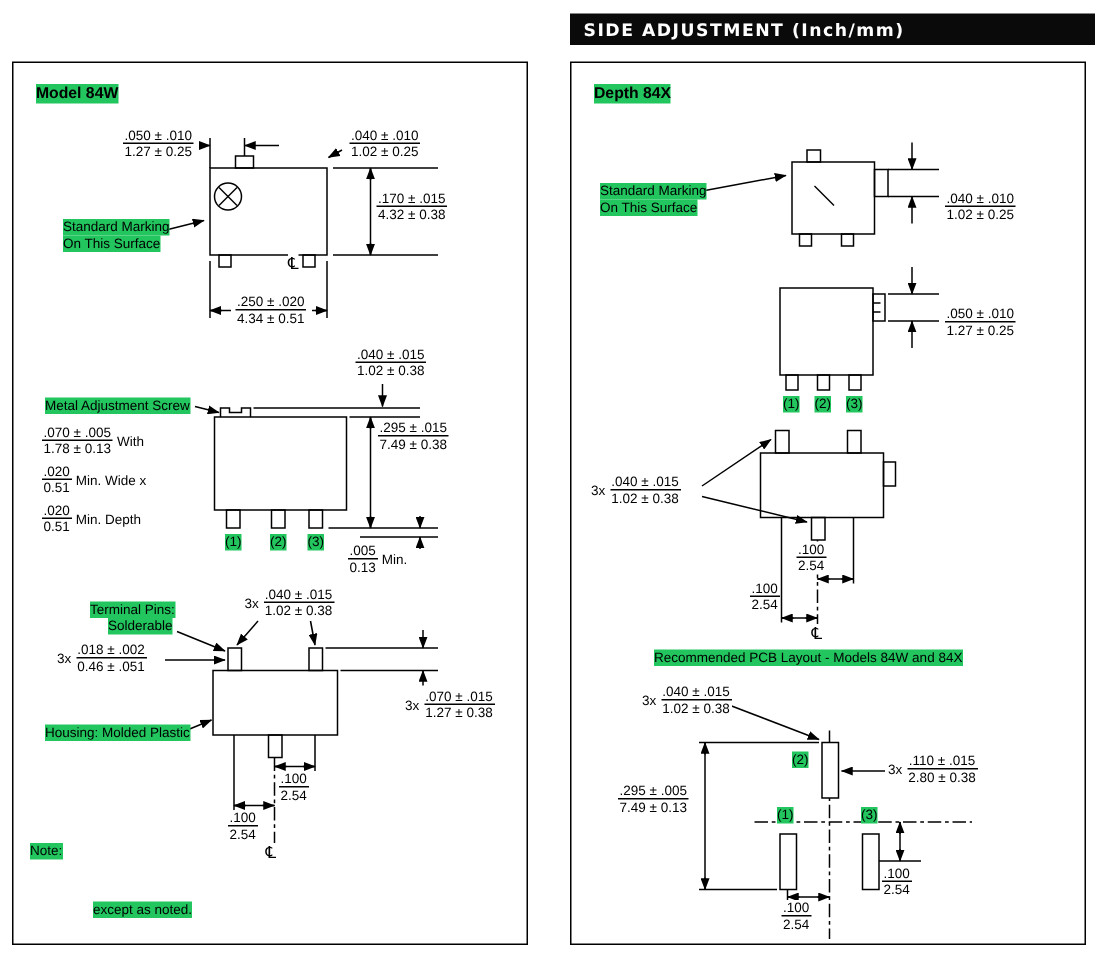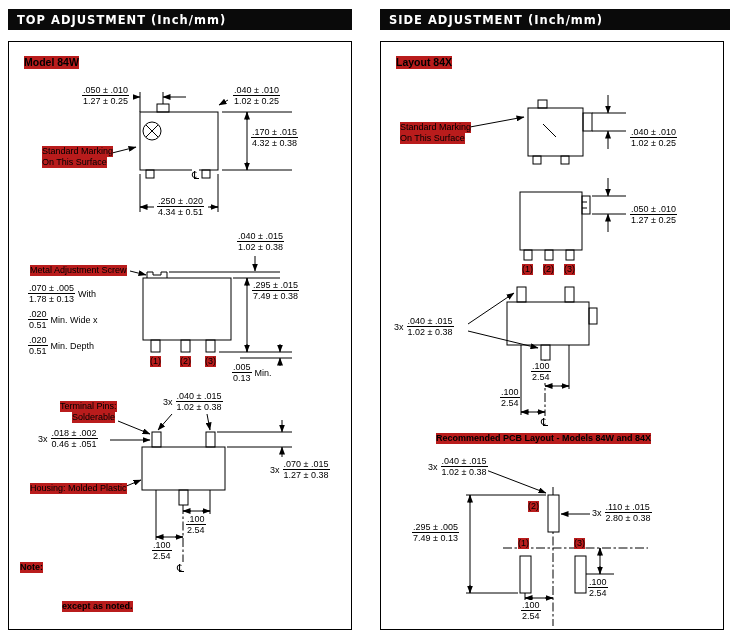--- a/index.html
+++ b/index.html
@@ -6,39 +6,38 @@
   html,body{background:#fff}
   #page{position:relative;width:730px;height:638px;background:#fff;overflow:hidden;
         font-family:"Liberation Sans",sans-serif;color:#000}
   .hdr{position:absolute;height:21px;background:#0a0a0a;color:#fff;display:flex;align-items:center;
        padding-left:9px;font-weight:bold;font-size:11.5px;letter-spacing:1px;
        font-family:"DejaVu Sans",sans-serif}
   .panel{position:absolute;border:1.6px solid #000;background:transparent}
   svg.lines{position:absolute;left:0;top:0}
   .lines g{stroke:#000;stroke-width:1;fill:none}
   .cdash{stroke-dasharray:9 2.5 2.5 2.5}
-  .lbl{position:absolute;font-size:9px;line-height:1.22;white-space:nowrap;background:#b91c1c}
+  .lbl{position:absolute;font-size:9px;line-height:1.22;white-space:nowrap;background:#22c55e}
   .model{font-weight:bold;font-size:10.5px}
-  .b{font-weight:bold}
+  .b{font-weight:normal}
   .dim{position:absolute;display:flex;align-items:center;font-size:9px;line-height:1.15;
        white-space:nowrap;background:#fff}
-  .frac{display:inline-flex;flex-direction:column;}
+  .frac{display:inline-flex;flex-direction:column;text-align:center}
   .fv{display:block;padding:0 1px}
   .fv:first-child{border-bottom:1px solid #000}
   .pfx{margin-right:3px}
   .sfx{margin-left:3px}
   .pfx:empty,.sfx:empty{display:none}
   .cl{position:absolute;font-size:11px;font-family:"DejaVu Sans",sans-serif;background:#fff}
 </style>
 </head>
 <body>
 
 <div id="page">
 
-  <div class="hdr" style="left:8px;top:9px;width:344px">TOP ADJUSTMENT (Inch/mm)</div>
   <div class="hdr" style="left:380px;top:9px;width:400px">SIDE ADJUSTMENT (Inch/mm)</div>
 
   <div class="panel" style="left:8px;top:41px;width:344px;height:589px"></div>
   <div class="panel" style="left:380px;top:41px;width:344px;height:589px"></div>
 
   <svg class="lines" width="730" height="638">
     <defs>
       <marker id="ah" refX="7.5" refY="3" markerWidth="8" markerHeight="6" orient="auto" markerUnits="userSpaceOnUse">
         <path d="M0,0 L8,3 L0,6 Z" fill="#000" stroke="none"></path>
       </marker>
@@ -295,21 +294,21 @@
     <span class="frac">
         <span class="fv">.100</span>
         <span class="fv">2.54</span>
       </span>
   </div>
   <div class="cl" style="left:177px;top:562px">℄</div>
 
   <div class="lbl b" style="left:20px;top:562px">Note:</div>
   <div class="lbl b" style="left:62px;top:601px">except as noted.</div>
 
-  <div class="lbl model" style="left:396px;top:56px">Layout 84X</div>
+  <div class="lbl model" style="left:396px;top:56px">Depth 84X</div>
 
   <div class="lbl" style="left:400px;top:122px">Standard Marking</div>
   <div class="lbl" style="left:400px;top:133px">On This Surface</div>
   <div class="dim" style="left:630px;top:127px">
     <span class="frac">
         <span class="fv">.040 ± .010</span>
         <span class="fv">1.02 ± 0.25</span>
       </span>
   </div>
 

